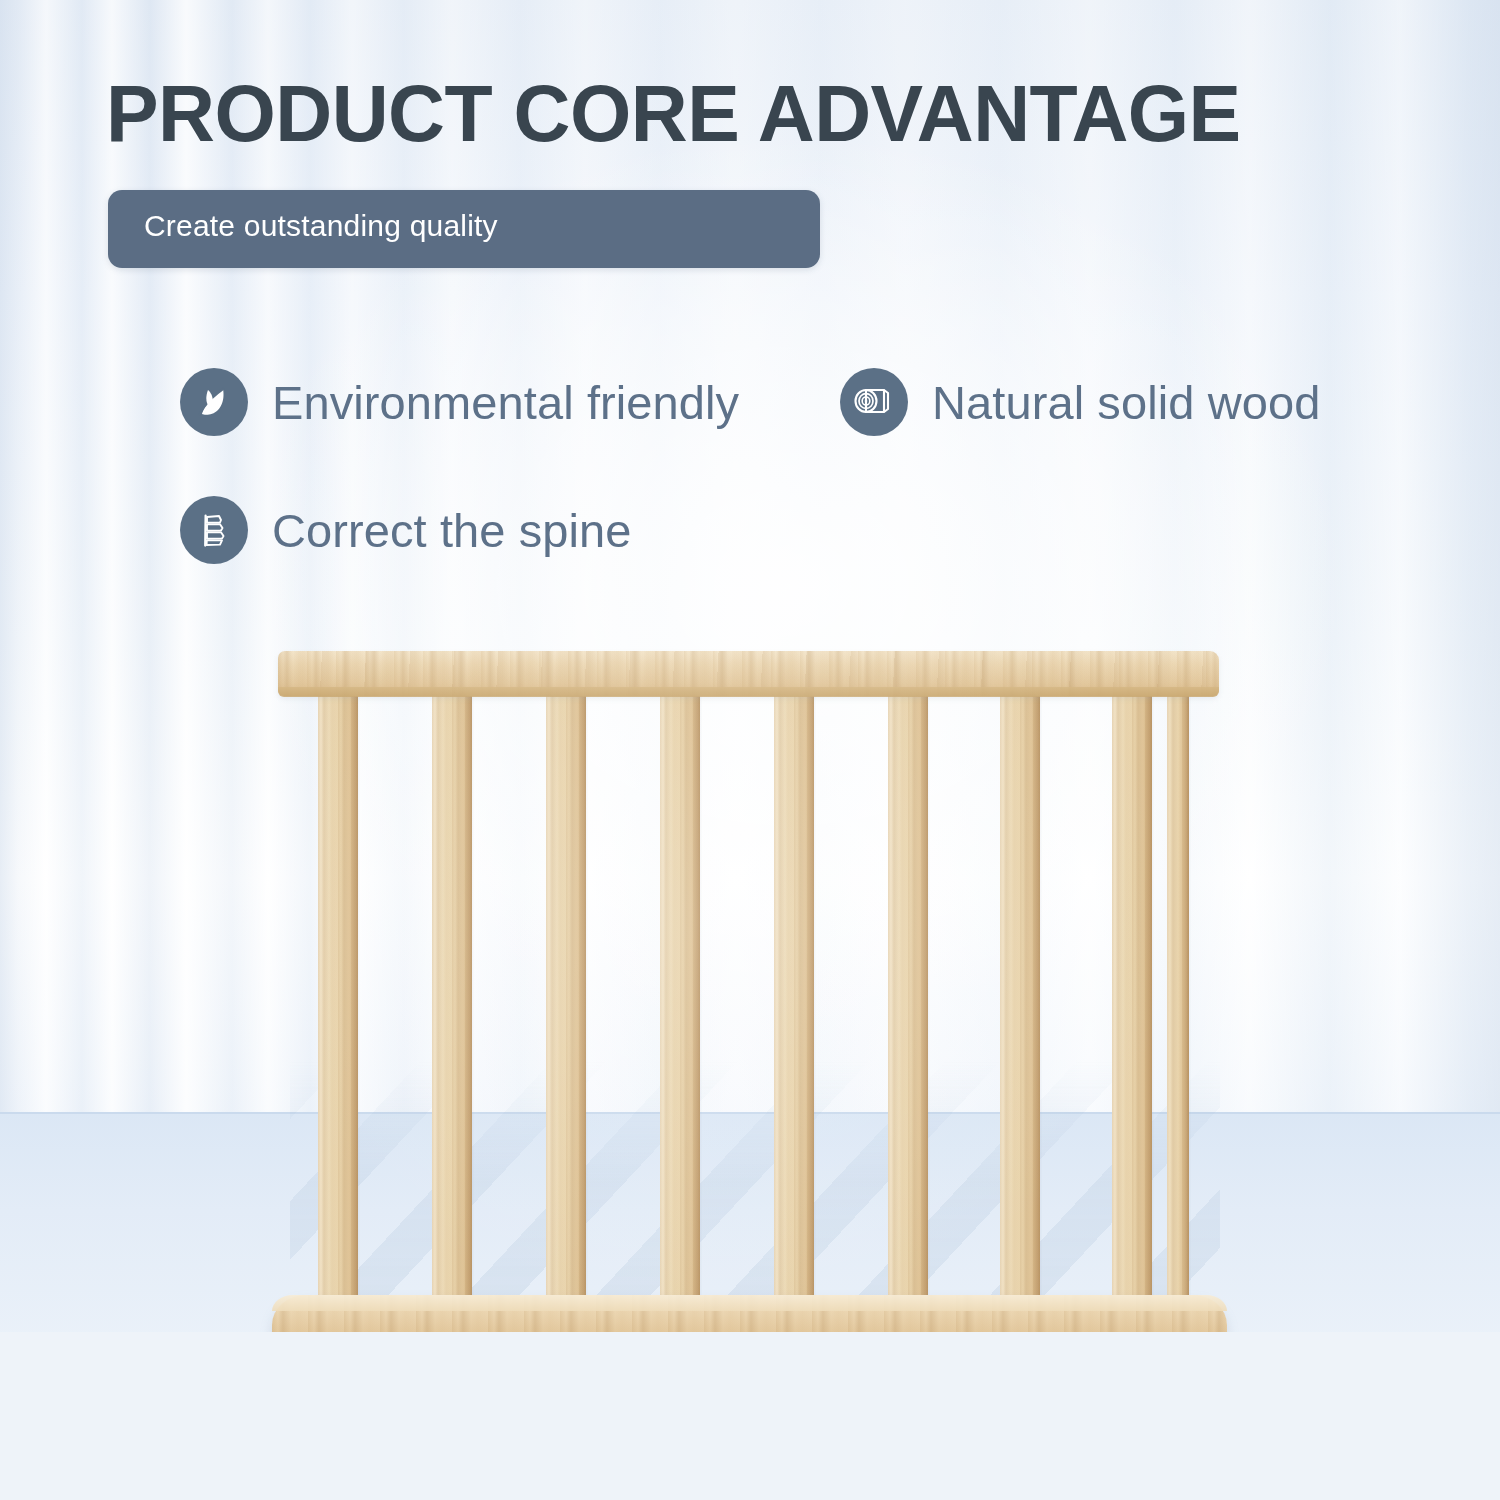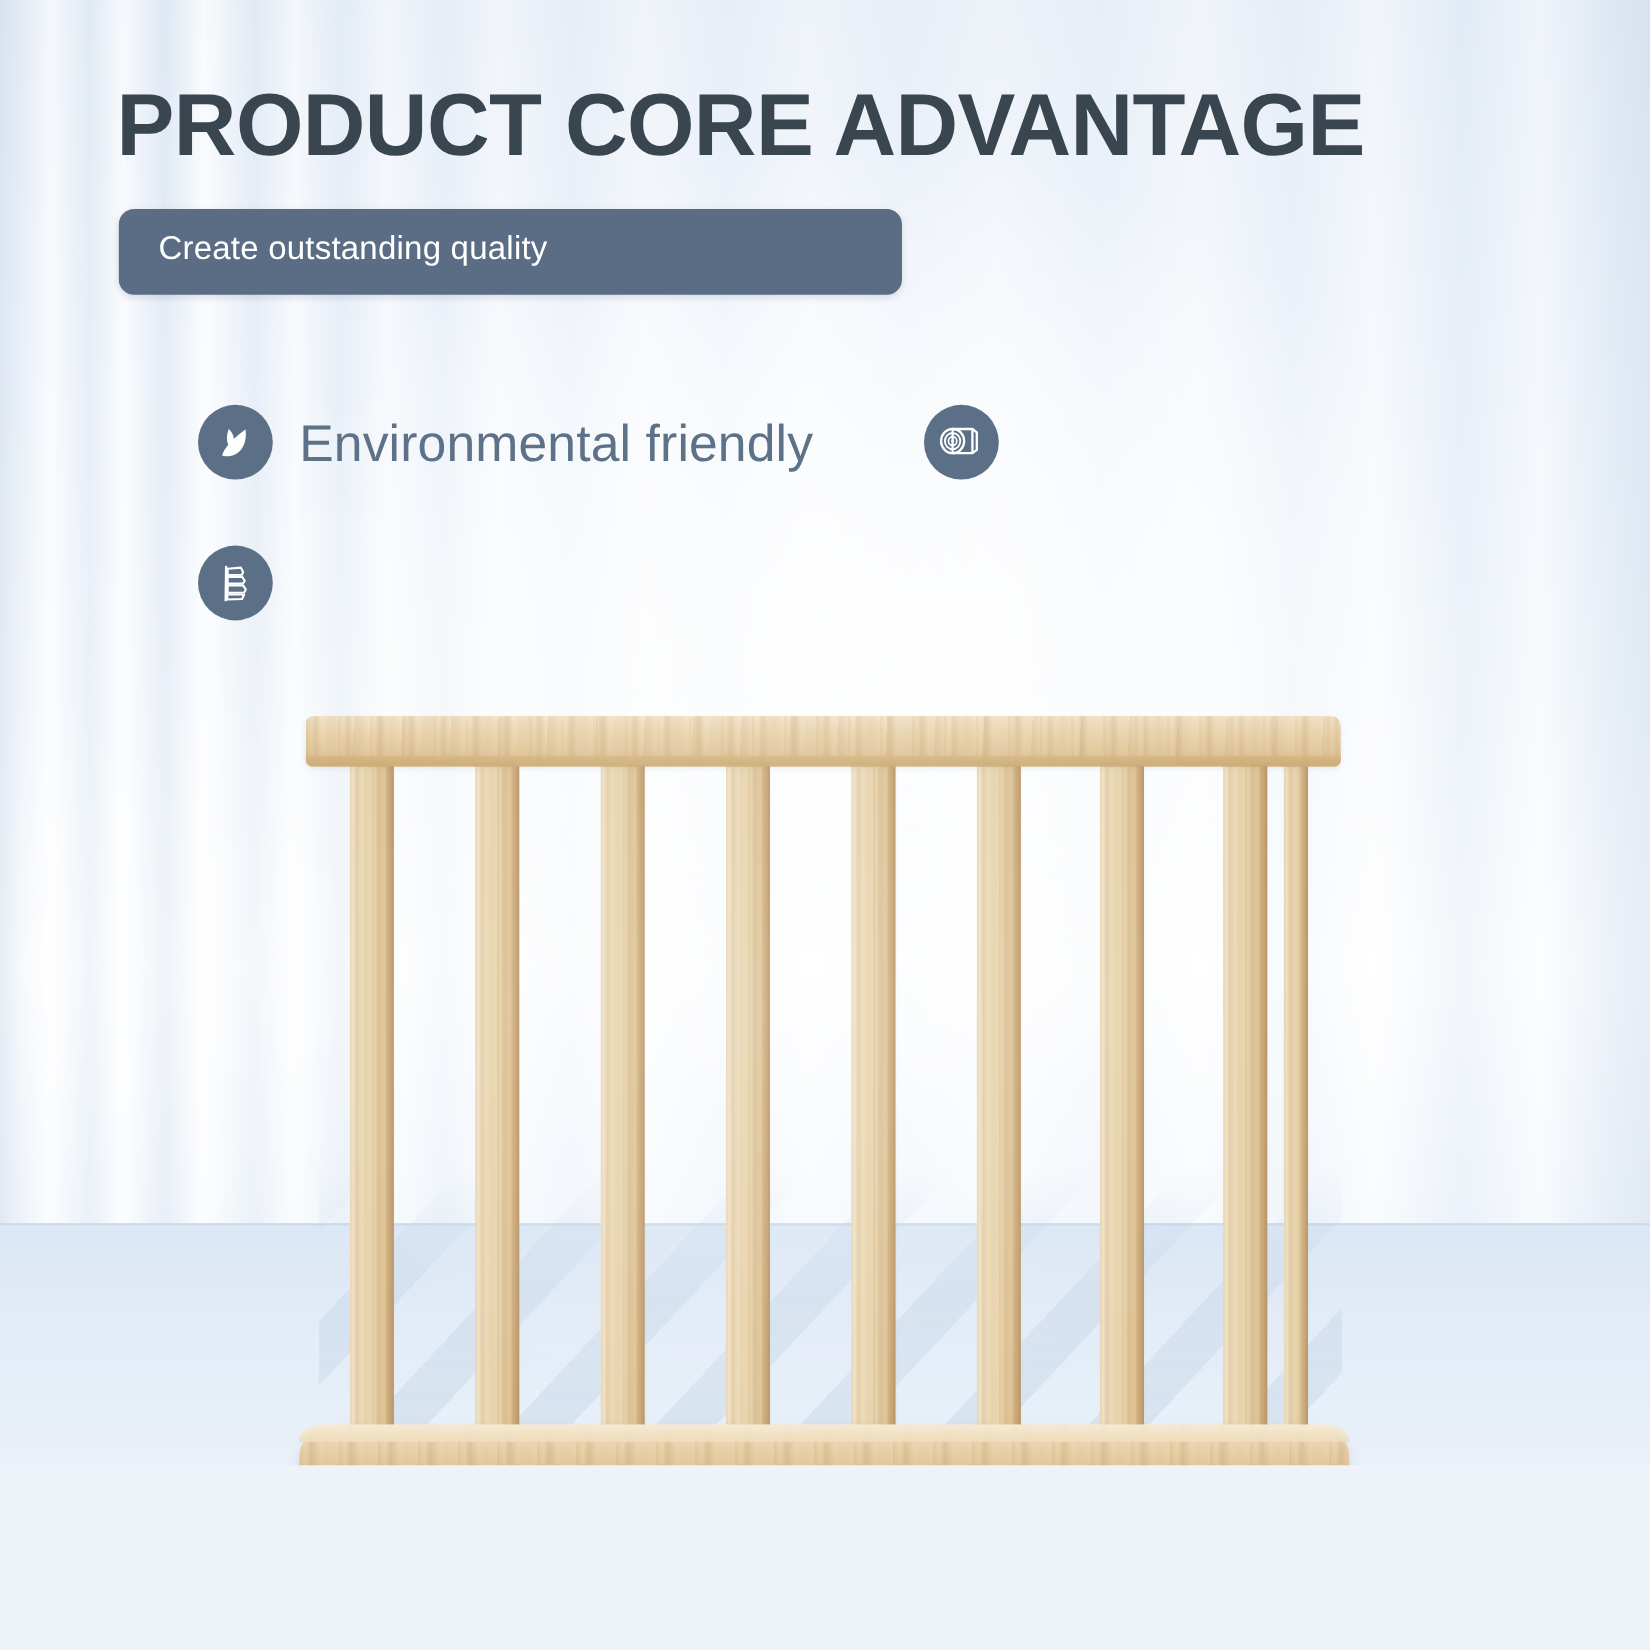--- a/index.html
+++ b/index.html
@@ -214,32 +214,34 @@
       <span class="ficon">
         <svg width="46" height="46" viewBox="0 0 46 46">
           <path d="M15 11 L33 11 L33 33 L15 33 Z" fill="none" stroke="#fff" stroke-width="2.1" stroke-linejoin="round"></path>
           <ellipse cx="15" cy="22" rx="10.5" ry="11" fill="none" stroke="#fff" stroke-width="2.1"></ellipse>
           <ellipse cx="15" cy="22" rx="7" ry="7.4" fill="none" stroke="#fff" stroke-width="1.7"></ellipse>
           <ellipse cx="15" cy="22" rx="3.8" ry="4" fill="none" stroke="#fff" stroke-width="1.6"></ellipse>
           <circle cx="15" cy="22" r="1.3" fill="#fff"></circle>
           <path d="M33 11 L37 14 L37 30 L33 33" fill="none" stroke="#fff" stroke-width="2.1" stroke-linejoin="round"></path>
         </svg>
       </span>
+      <span class="flabel">Natural solid wood</span>
     </div>
 
     <div class="feature">
       <span class="ficon">
         <svg width="44" height="44" viewBox="0 0 44 44">
           <path d="M15 9 L27 8 L29 12 L28 14.5 L15 14.8 Z" fill="none" stroke="#fff" stroke-width="1.9" stroke-linejoin="round"></path>
           <path d="M15 16.4 L28 16.2 L30.5 20 L29 22.4 L15 22.6 Z" fill="none" stroke="#fff" stroke-width="1.9" stroke-linejoin="round"></path>
           <path d="M15 24.2 L29 24.2 L31.5 28 L30 30.6 L15 30.8 Z" fill="none" stroke="#fff" stroke-width="1.9" stroke-linejoin="round"></path>
           <path d="M14.8 32.4 L30 32.4 L28 36.6 L14.6 37 Z" fill="none" stroke="#fff" stroke-width="1.9" stroke-linejoin="round"></path>
           <path d="M13.6 7.5 L13.2 37.6" stroke="#fff" stroke-width="2.2" stroke-linecap="round" fill="none"></path>
         </svg>
       </span>
+      <span class="flabel">Correct the spine</span>
     </div>
 
   </div>
 
   <div class="product">
     <div class="wallshadow"></div>
 
     <div class="slats">
       <div class="slat" style="left:318px;"></div>
       <div class="slat" style="left:432px;"></div>

